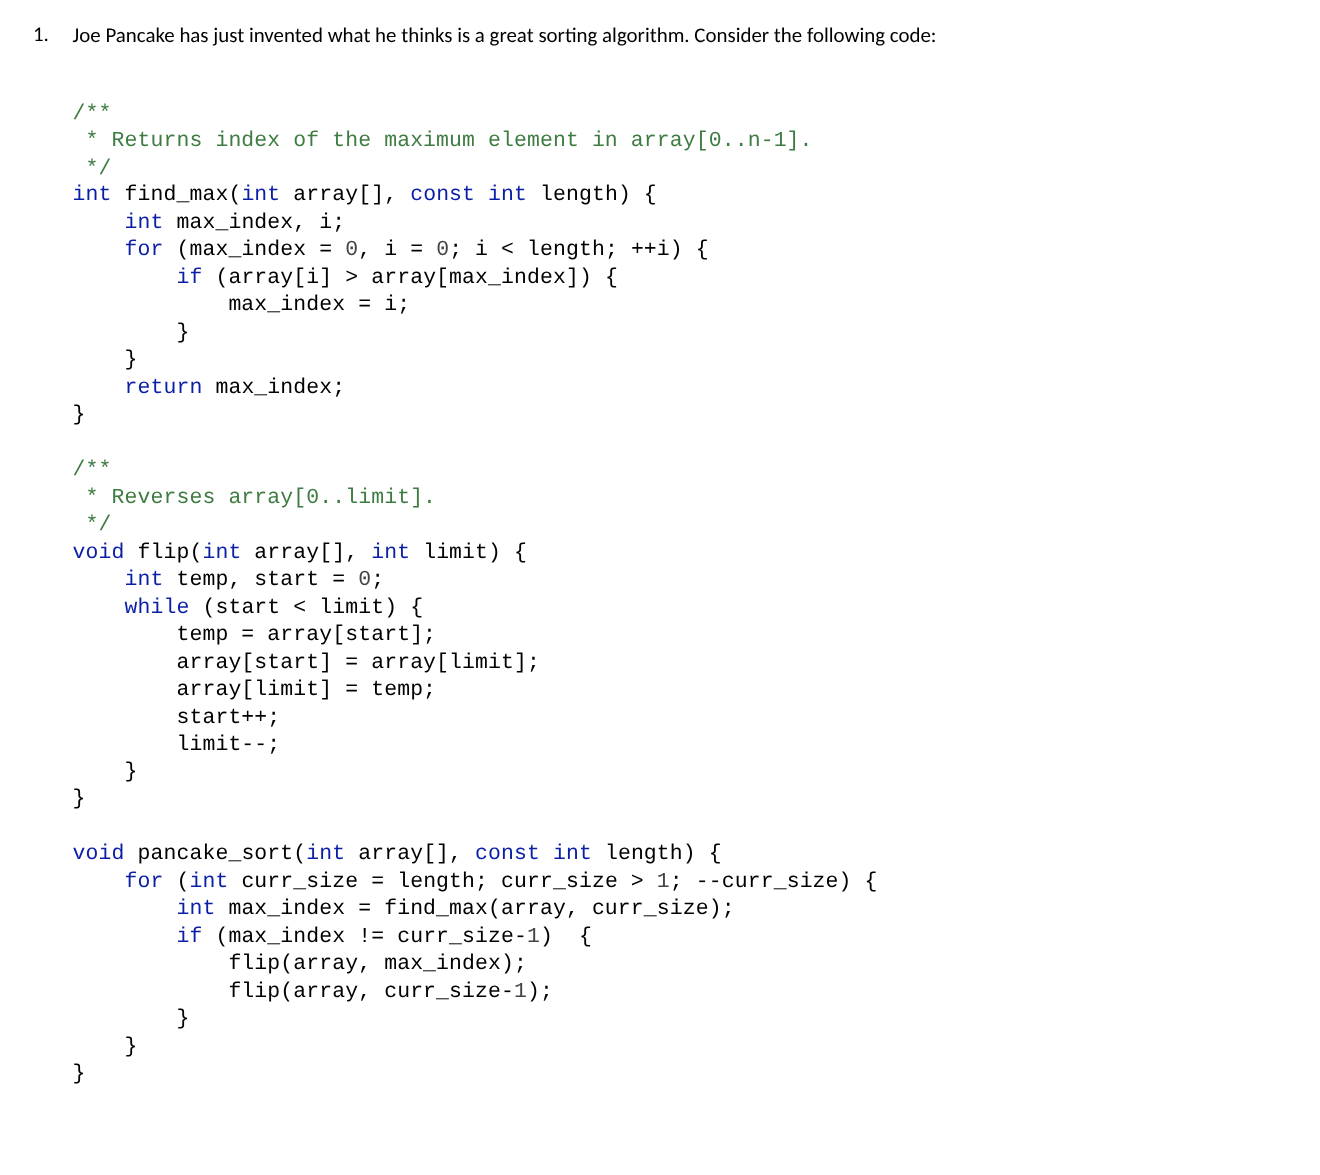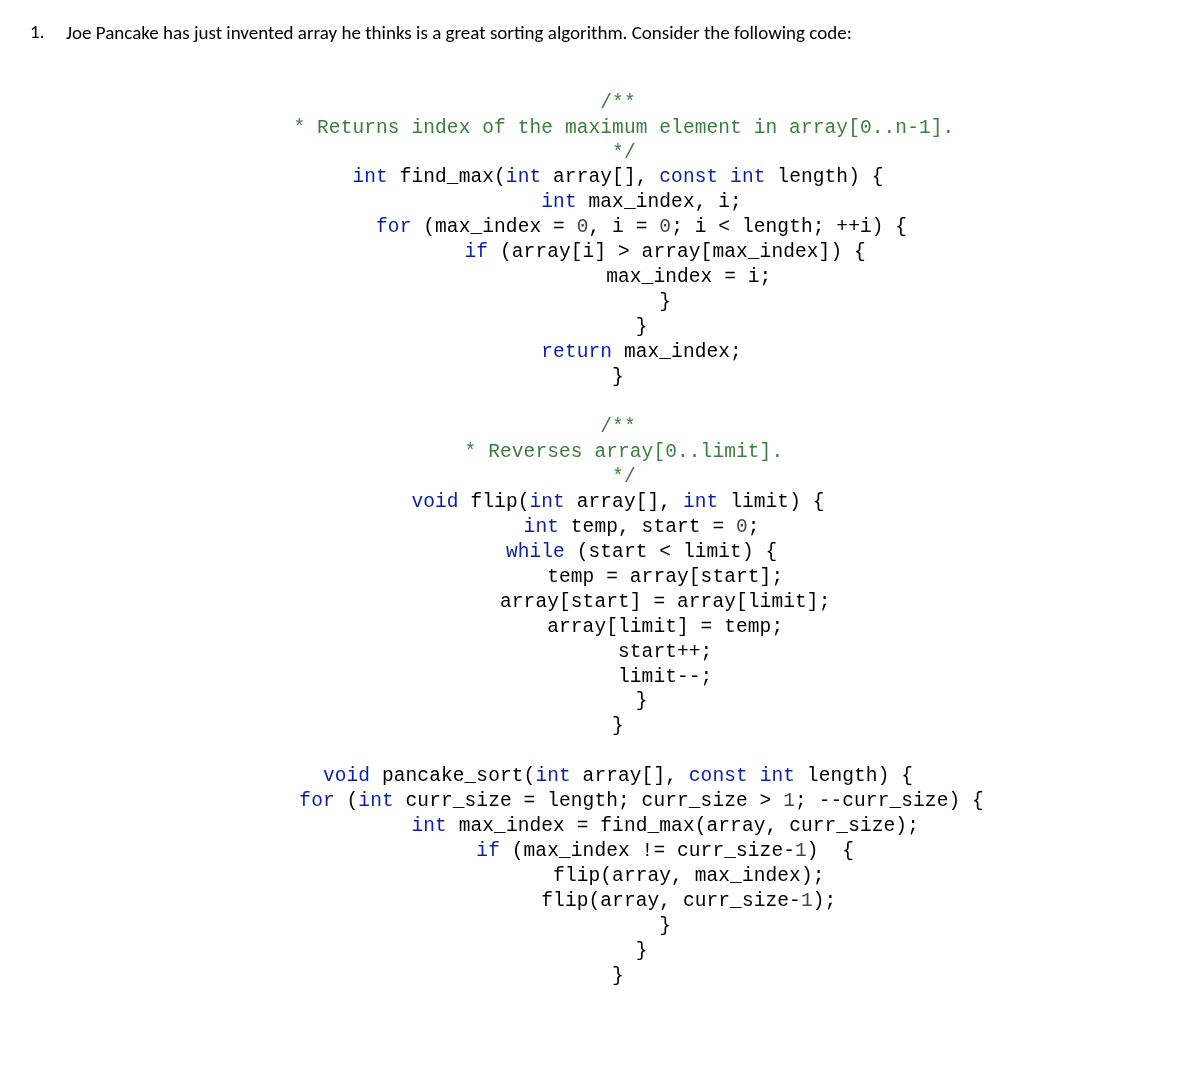--- a/index.html
+++ b/index.html
@@ -25,32 +25,31 @@
     flex: 1;
     line-height: 1.35;
   }
   .code {
     font-family: Consolas, "Courier New", monospace;
     font-size: 19.5px;
     white-space: pre;
     line-height: 1.28;
     margin-left: 36px;
     letter-spacing: 0.1px;
-    text-align: center;
   }
   .c  { color: #3e7c42; }  
   .k  { color: #0a1fa6; }  
   .n  { color: #444; }     
 </style>
 </head>
 <body>
 
 <div class="question">
   <div class="qnum">1.</div>
-  <div class="qtext">Joe Pancake has just invented array he thinks is a great sorting algorithm.  Consider the following code:</div>
+  <div class="qtext">Joe Pancake has just invented what he thinks is a great sorting algorithm.  Consider the following code:</div>
 </div>
 
 <div class="code">
 <span><span class="c">/**</span>
 <span class="c"> * Returns index of the maximum element in array[0..n-1].</span>
 <span class="c"> */</span>
 <span class="k">int</span><span> find_max(</span><span class="k">int</span><span> array[], </span><span class="k">const</span><span class="k"> int</span><span> length) {</span>
     <span class="k">int</span><span> max_index, i;</span>
     <span class="k">for</span><span> (max_index = </span><span class="n">0</span><span>, i = </span><span class="n">0</span><span>; i &lt; length; ++i) {</span>
         <span class="k">if</span><span> (array[i] &gt; array[max_index]) {</span>

